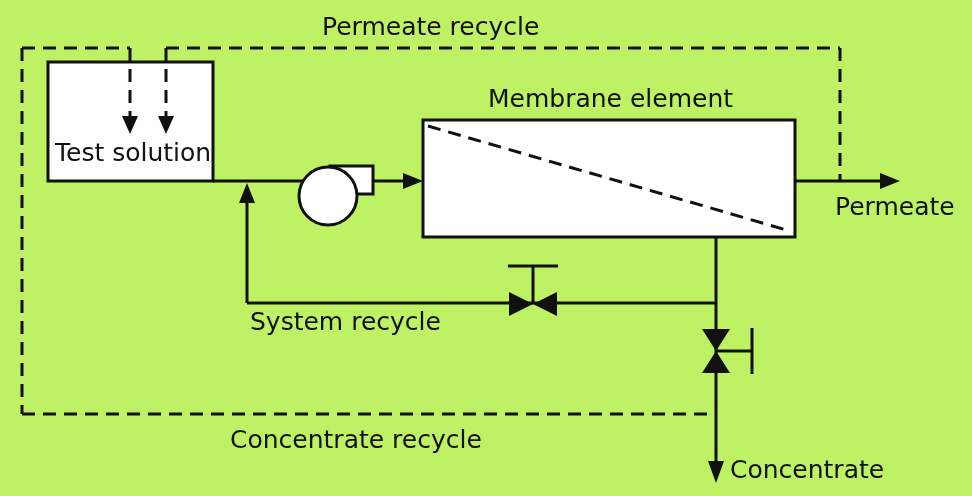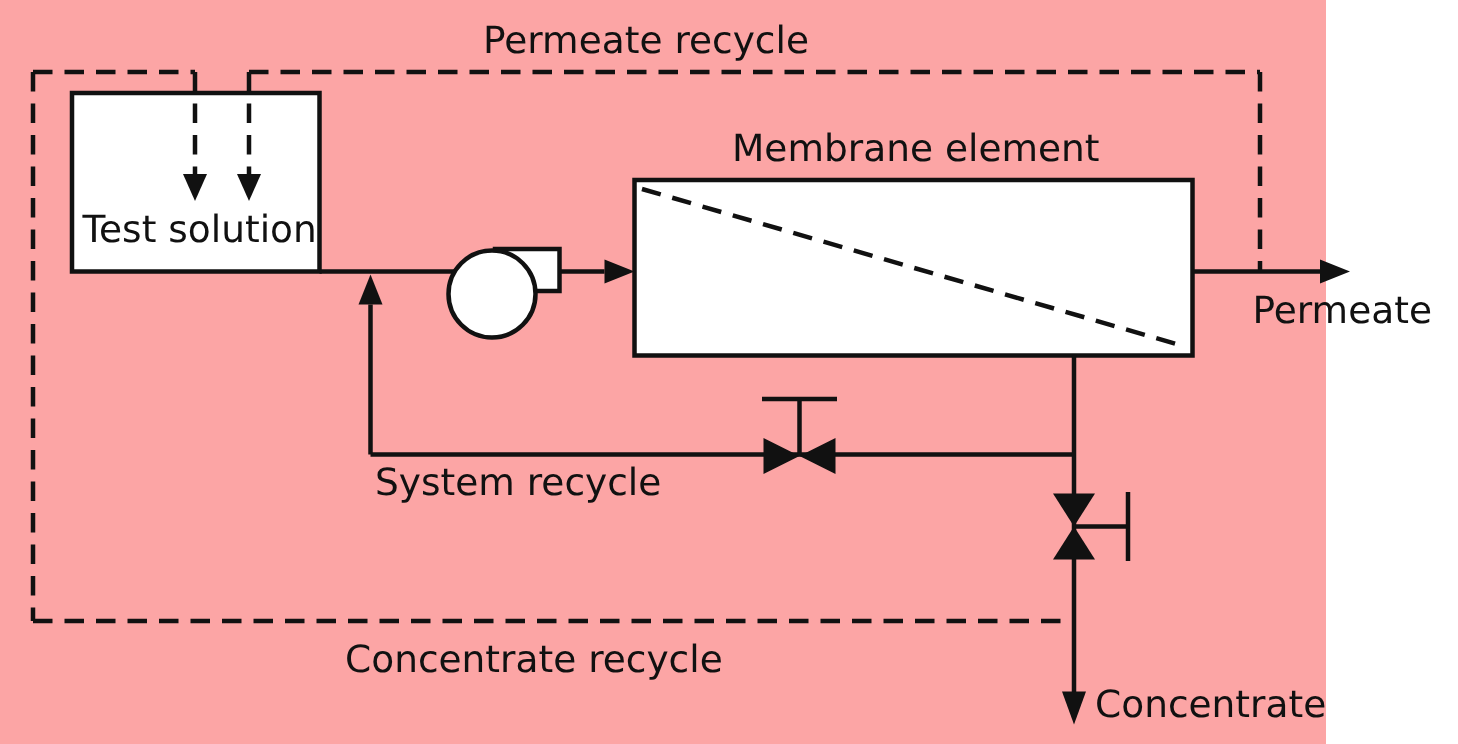--- a/index.html
+++ b/index.html
@@ -2,23 +2,23 @@
 <html><head>
 <meta charset="utf-8">
 <style>
   html, body {
     margin: 0;
     padding: 0;
     background: #ffffff;
   }
   .canvas {
     position: relative;
-    width: 884px;
+    width: 972px;
     height: 496px;
-    background: #fca5a5;
+    background: #bef264;
     font-family: "DejaVu Sans", sans-serif;
   }
   svg { display: block; }
   .solid {
     stroke: #111111;
     stroke-width: 3;
     fill: none;
   }
   .dashed {
     stroke: #111111;

